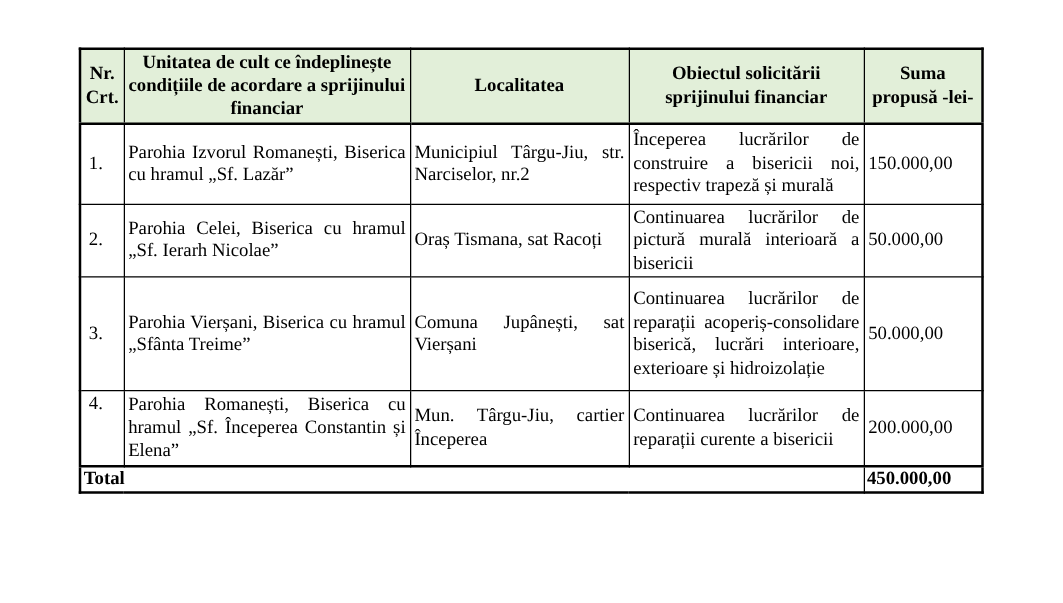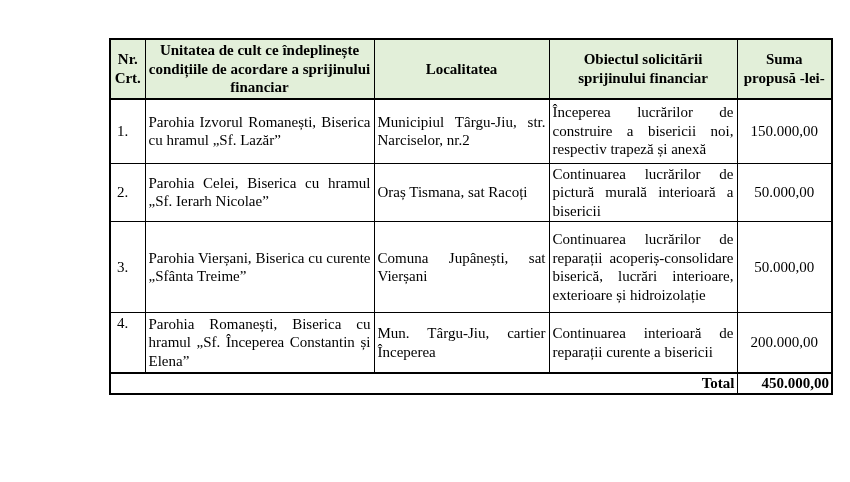--- a/index.html
+++ b/index.html
@@ -19,21 +19,20 @@
   table.funding {
     position: absolute;
     left: 63px;
     top: 38px;
     width: 722px;
     table-layout: fixed;
     border-collapse: collapse;
     border: 2px solid #000000;
     font-size: 15px;
     line-height: 18.5px;
-    margin-left: 46px;
   }
   col.col-nr   { width: 35px; }
   col.col-unit { width: 229px; }
   col.col-loc  { width: 175px; }
   col.col-obj  { width: 188px; }
   col.col-sum  { width: 95px; }
 
   th, td {
     border: 1px solid #000000;
     padding: 1px 3px;
@@ -43,33 +42,33 @@
   }
   thead th {
     background: #E2EFD9;
     font-weight: bold;
     text-align: center;
     border-bottom: 2px solid #000000;
     height: 54px;
   }
   td.c-nr   { text-align: left; padding-left: 6px; }
   td.c-just { text-align: justify; }
-  td.c-sum  { text-align: center; }
+  td.c-sum  { text-align: left; }
   td.vtop   { vertical-align: top; }
 
   tr.r1 td { height: 61px; }
   tr.r2 td { height: 52px; }
   tr.r3 td { height: 88px; }
   tr.r4 td { height: 57px; }
 
   tr.total-row td {
     border-top: 2px solid #000000;
     height: 16px;
     font-weight: bold;
-    text-align: right;
+    text-align: left;
     padding: 0 2px;
   }
 </style>
 </head>
 <body>
 
 <div class="page">
   <table class="funding">
     <colgroup>
       <col class="col-nr">
@@ -85,42 +84,42 @@
         <th>Localitatea</th>
         <th>Obiectul solicitării sprijinului financiar</th>
         <th>Suma propusă -lei-</th>
       </tr>
     </thead>
     <tbody>
       <tr class="r1">
         <td class="c-nr">1.</td>
         <td class="c-just">Parohia Izvorul Romanești, Biserica cu hramul „Sf. Lazăr”</td>
         <td class="c-just">Municipiul Târgu-Jiu, str. Narciselor, nr.2</td>
-        <td class="c-just">Începerea lucrărilor de construire a bisericii noi, respectiv trapeză și anexă</td>
+        <td class="c-just">Începerea lucrărilor de construire a bisericii noi, respectiv trapeză și murală</td>
         <td class="c-sum">150.000,00</td>
       </tr>
       <tr class="r2">
         <td class="c-nr">2.</td>
         <td class="c-just">Parohia Celei, Biserica cu hramul „Sf. Ierarh Nicolae”</td>
         <td class="c-just">Oraș Tismana, sat Racoți</td>
         <td class="c-just">Continuarea lucrărilor de pictură murală interioară a bisericii</td>
         <td class="c-sum">50.000,00</td>
       </tr>
       <tr class="r3">
         <td class="c-nr">3.</td>
-        <td class="c-just">Parohia Vierșani, Biserica cu curente „Sfânta Treime”</td>
+        <td class="c-just">Parohia Vierșani, Biserica cu hramul „Sfânta Treime”</td>
         <td class="c-just">Comuna Jupânești, sat Vierșani</td>
         <td class="c-just">Continuarea lucrărilor de reparații acoperiș-consolidare biserică, lucrări interioare, exterioare și hidroizolație</td>
         <td class="c-sum">50.000,00</td>
       </tr>
       <tr class="r4">
         <td class="c-nr vtop">4.</td>
         <td class="c-just">Parohia Romanești, Biserica cu hramul „Sf. Începerea Constantin și Elena”</td>
         <td class="c-just">Mun. Târgu-Jiu, cartier Începerea</td>
-        <td class="c-just">Continuarea interioară de reparații curente a bisericii</td>
+        <td class="c-just">Continuarea lucrărilor de reparații curente a bisericii</td>
         <td class="c-sum">200.000,00</td>
       </tr>
       <tr class="total-row">
         <td colspan="4">Total</td>
         <td>450.000,00</td>
       </tr>
     </tbody>
   </table>
 </div>
 

